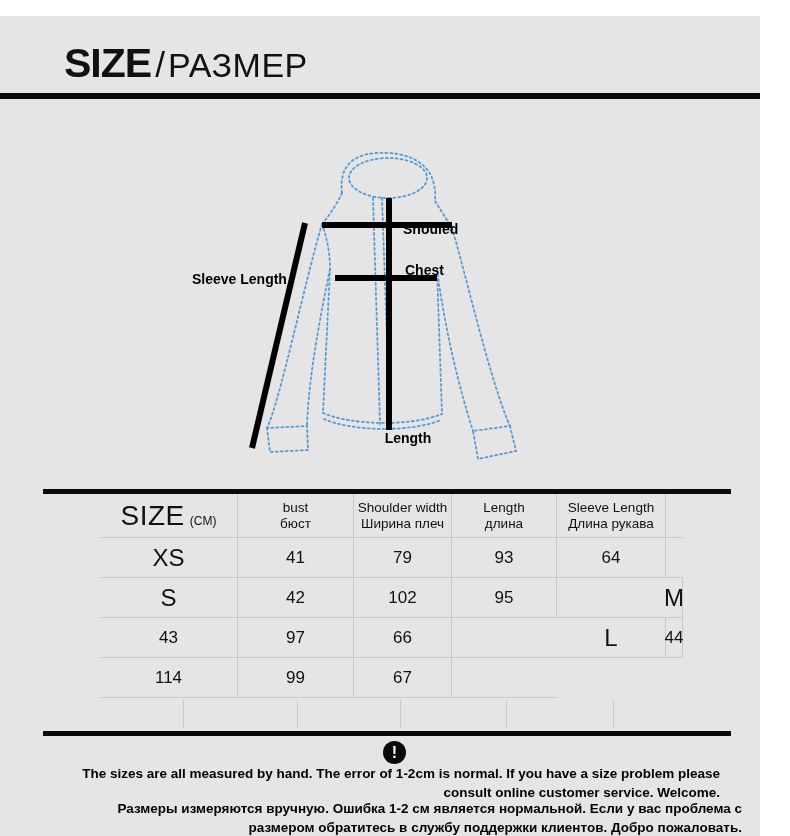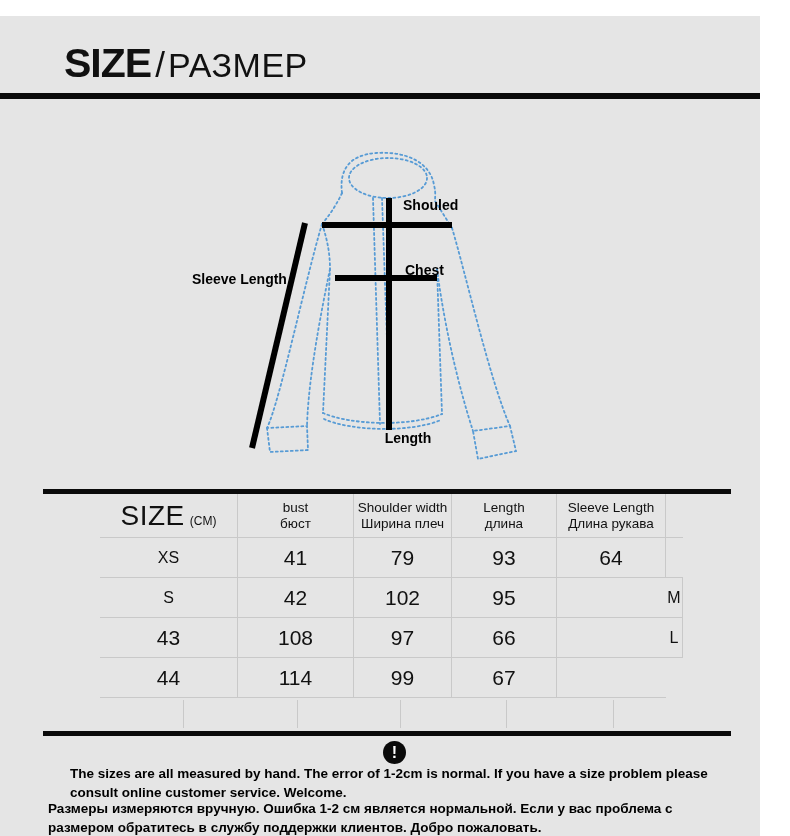--- a/index.html
+++ b/index.html
@@ -10,48 +10,48 @@
   .title{position:absolute;left:64px;top:27px;white-space:nowrap;line-height:40px;}
   .title .t-en{font-size:41px;font-weight:700;letter-spacing:-1px;}
   .title .t-slash{font-size:35px;font-weight:400;margin:0 3px 0 4px;}
   .title .t-ru{font-size:34px;font-weight:400;letter-spacing:0.5px;}
   .title-rule{position:absolute;left:0;top:77px;width:790px;height:6px;background:#0a0a0a;}
 
   
   .diagram{position:absolute;left:190px;top:105px;width:400px;height:360px;}
   .diagram svg{position:absolute;left:0;top:0;}
   .d-label{position:absolute;font-size:14px;font-weight:700;color:#000;white-space:nowrap;}
-  .lbl-shoulder{left:213px;top:76px;}
+  .lbl-shoulder{left:213px;top:100px;}
   .lbl-chest{left:215px;top:141px;}
   .lbl-sleeve{left:2px;top:150px;width:93px;text-align:right;}
   .lbl-length{left:188px;top:309px;width:60px;text-align:center;}
 
   
   .rule-thick{position:absolute;left:43px;width:688px;height:5px;background:#0a0a0a;}
   .rule-top{top:473px;}
   .rule-bottom{top:715px;}
   .size-table{position:absolute;left:100px;top:478px;width:583px;display:grid;
               grid-template-columns:138px 116px 98px 105px 109px 17px;
               grid-template-rows:44px 40px 40px 40px 40px;}
   .cell{display:flex;align-items:center;justify-content:center;
         border-bottom:1px solid #c9c9c9;box-sizing:border-box;}
   .cell.vline{border-right:1px solid #c9c9c9;}
   .hdr-size{gap:5px;align-items:baseline;padding-top:6px;}
   .hdr-size .sz{font-size:28px;letter-spacing:0.5px;}
   .hdr-size .un{font-size:12px;}
   .hdr-col{flex-direction:column;line-height:16px;font-size:13.5px;text-align:center;}
-  .cell.size-val{font-size:16px;}
-  .cell.num-val{font-size:21px;}
+  .cell.size-val{font-size:24px;}
+  .cell.num-val{font-size:17px;}
   .tick{position:absolute;top:684px;width:1px;height:28px;background:#c9c9c9;}
 
   
   .warn-icon{position:absolute;left:383px;top:725px;width:23px;height:23px;border-radius:50%;
              background:#0a0a0a;color:#fff;font-size:16px;font-weight:700;
              display:flex;align-items:center;justify-content:center;}
-  .notice{position:absolute;text-align:left;font-weight:700;font-size:13.5px;line-height:19px;color:#000;}
+  .notice{position:absolute;text-align:right;font-weight:700;font-size:13.5px;line-height:19px;color:#000;}
   .notice-en{left:70px;top:748px;width:650px;}
   .notice-ru{left:48px;top:783px;width:694px;}
   .pink-strip{position:absolute;left:460px;top:831px;width:330px;height:5px;background:#f6e3e3;}
 </style>
 </head>
 <body>
 
 <div class="page">
 
   <div class="title">
@@ -132,21 +132,20 @@
     <div class="cell"></div>
 
     <div class="cell vline size-val">S</div>
     <div class="cell vline num-val">42</div>
     <div class="cell vline num-val">102</div>
     <div class="cell vline num-val">95</div>
     <div class="cell"></div>
 
     <div class="cell vline size-val">M</div>
     <div class="cell vline num-val">43</div>
-    <div class="cell vline num-val">108</div>
     <div class="cell vline num-val">97</div>
     <div class="cell vline num-val">66</div>
     <div class="cell"></div>
 
     <div class="cell vline size-val">L</div>
     <div class="cell vline num-val">44</div>
     <div class="cell vline num-val">114</div>
     <div class="cell vline num-val">99</div>
     <div class="cell vline num-val">67</div>
     <div class="cell"></div>

